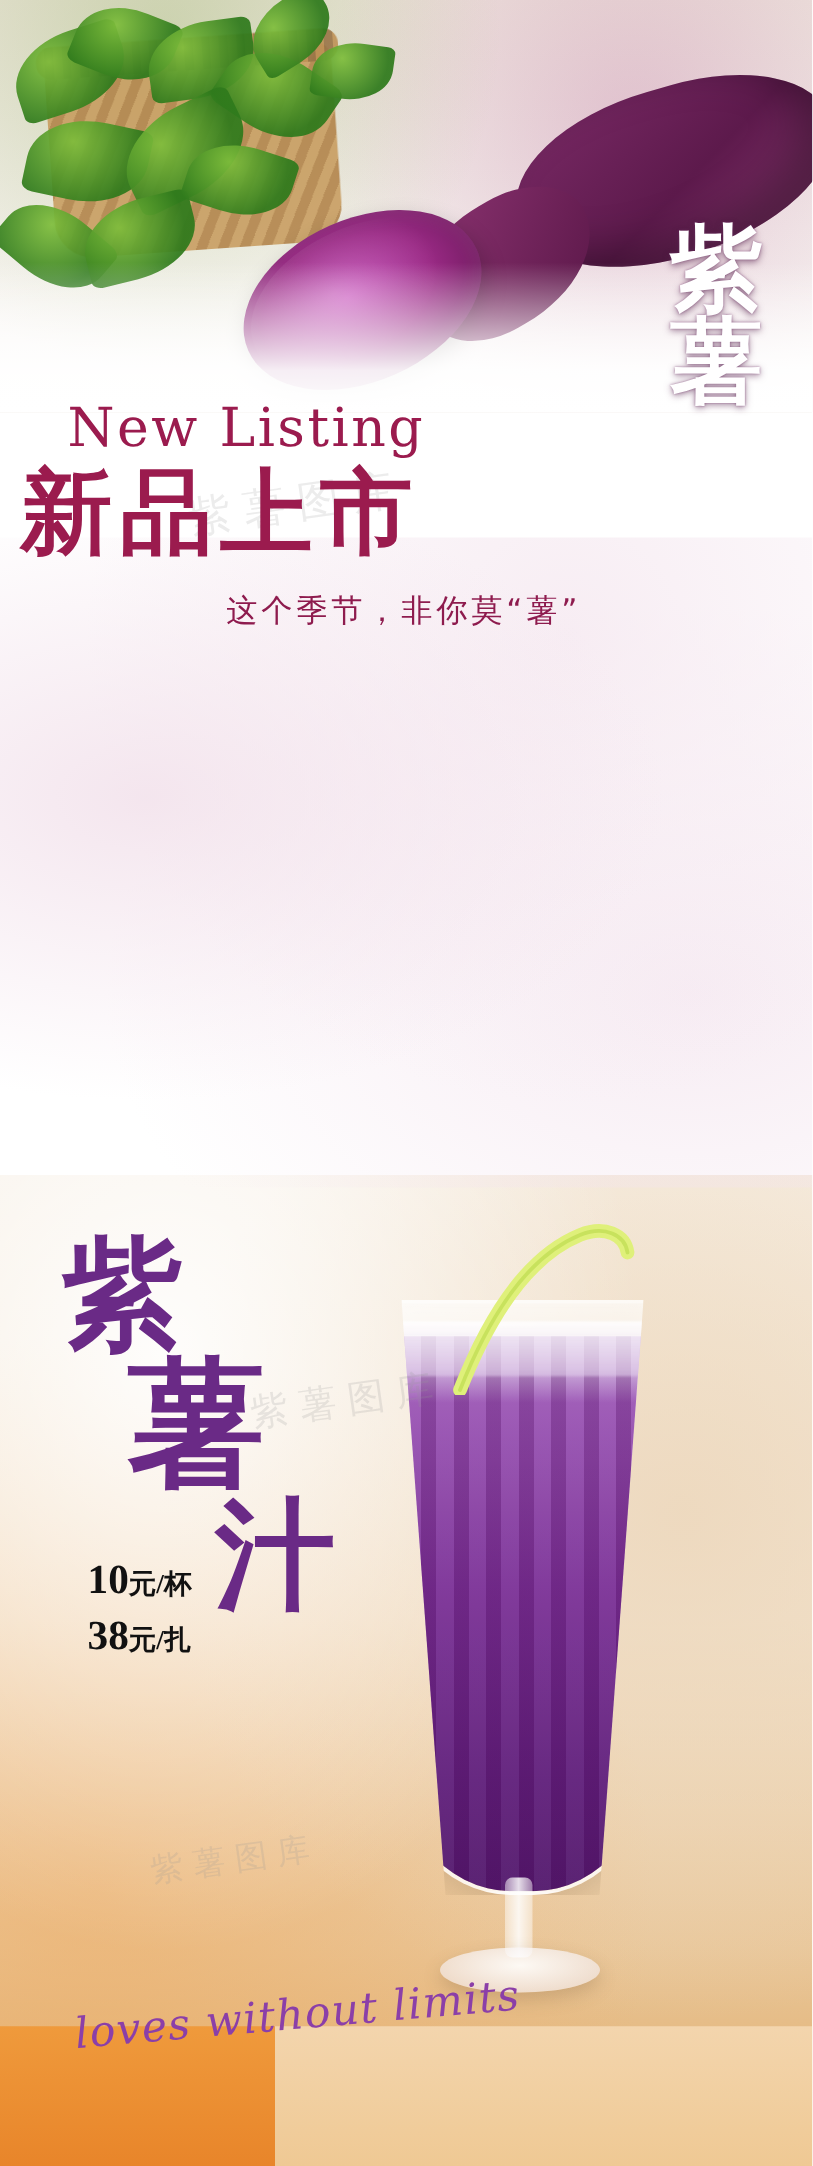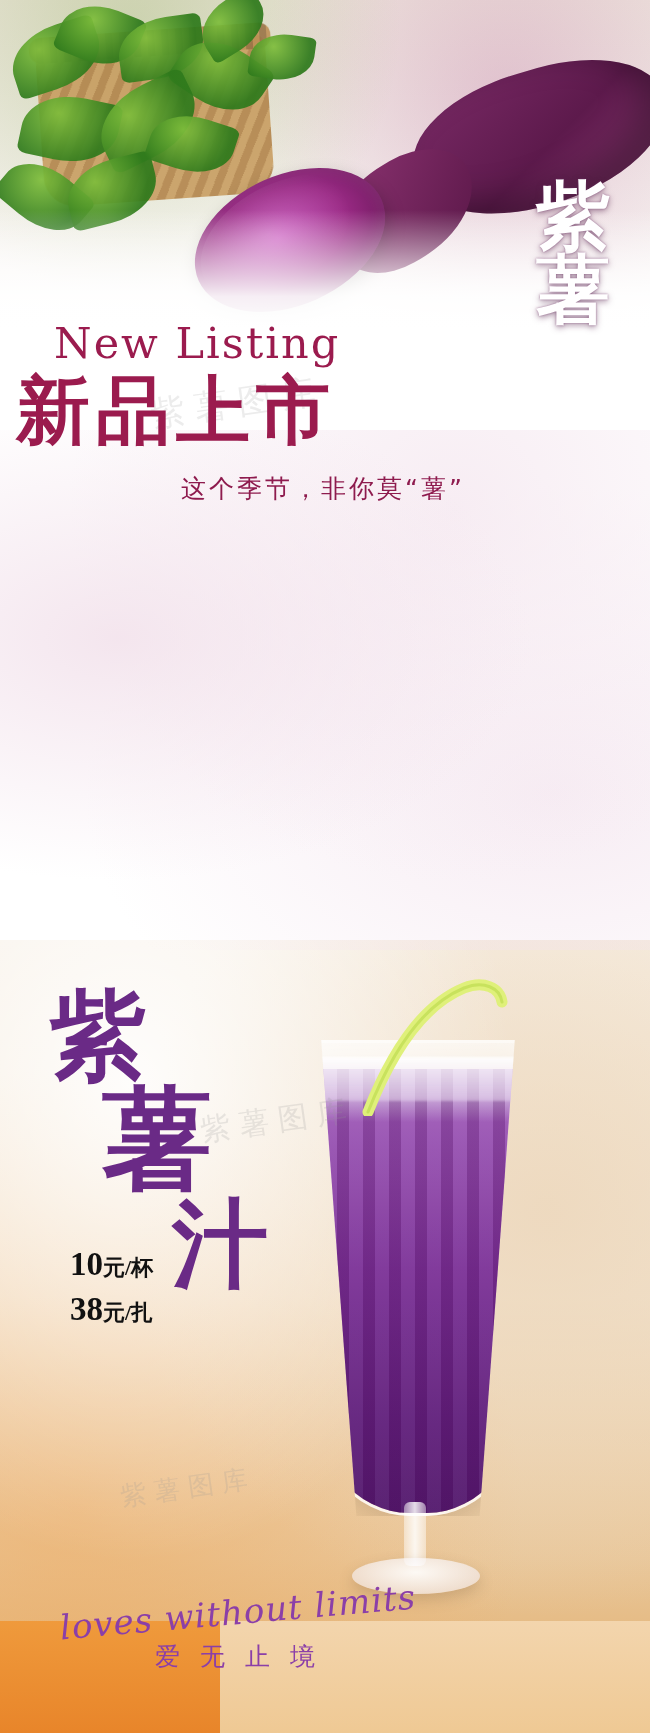--- a/index.html
+++ b/index.html
@@ -400,15 +400,14 @@
   <div class="price-box">
     <div>
       <span>10</span><span class="unit">元/杯</span>
     </div>
     <div>
       <span>38</span><span class="unit">元/扎</span>
     </div>
   </div>
 
   <div class="script-en">loves without limits</div>
-  <div class="script-cn">爱 无 止 境</div>
 
 </div>
 
 </body></html>

